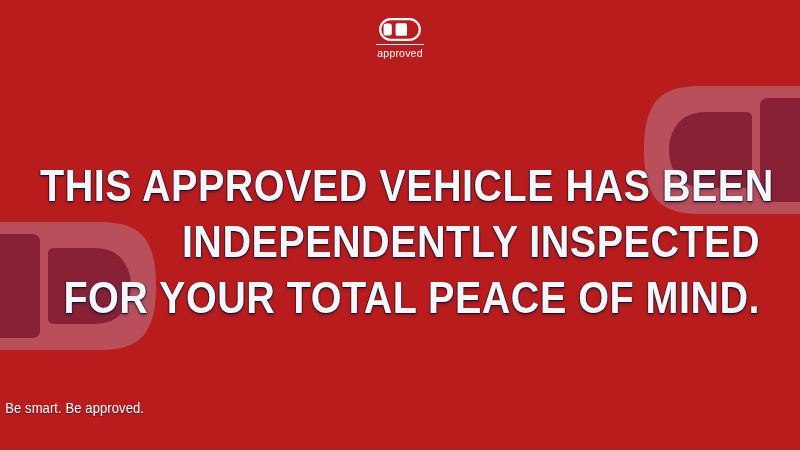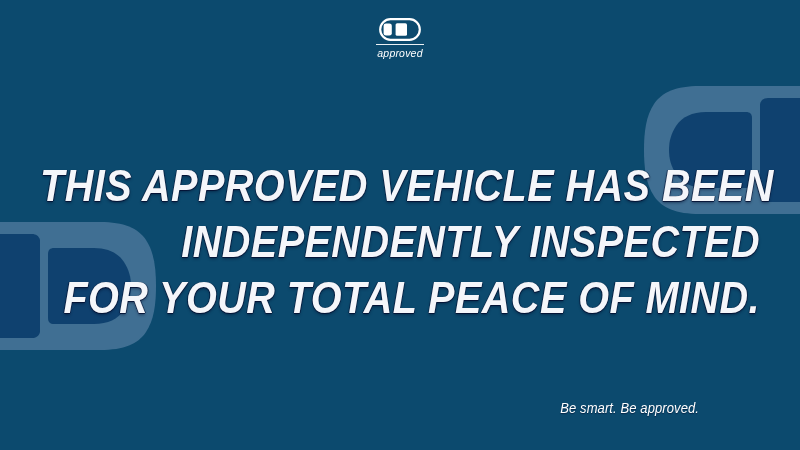--- a/index.html
+++ b/index.html
@@ -5,23 +5,22 @@
   html, body {
     margin: 0;
     padding: 0;
     background: #000;
   }
   #stage {
     position: relative;
     width: 800px;
     height: 450px;
     overflow: hidden;
-    background: #0c4a6e;
+    background: #b91c1c;
     font-family: "Liberation Sans", sans-serif;
-    font-style: italic;
   }
 
   
   .decor-layer {
     position: absolute;
     inset: 0;
     width: 800px;
     height: 450px;
     pointer-events: none;
   }
@@ -85,23 +84,22 @@
       -1px 0 0 rgba(4,16,50,.55),
        0 2px 3px rgba(3,12,40,.45);
   }
 
   
   .tagline {
     position: absolute;
     left: 0;
     top: 399px;
     width: 696px;
-    text-align: right;
+    text-align: left;
     z-index: 6;
-    margin-left: 8px;
   }
   .tagline-text {
     display: inline-block;
     color: #ffffff;
     font-family: "Liberation Sans Narrow", "Liberation Sans", sans-serif;
     font-weight: 400;
     font-size: 14px;
     line-height: 18px;
     letter-spacing: .1px;
     transform: scaleX(0.93);

